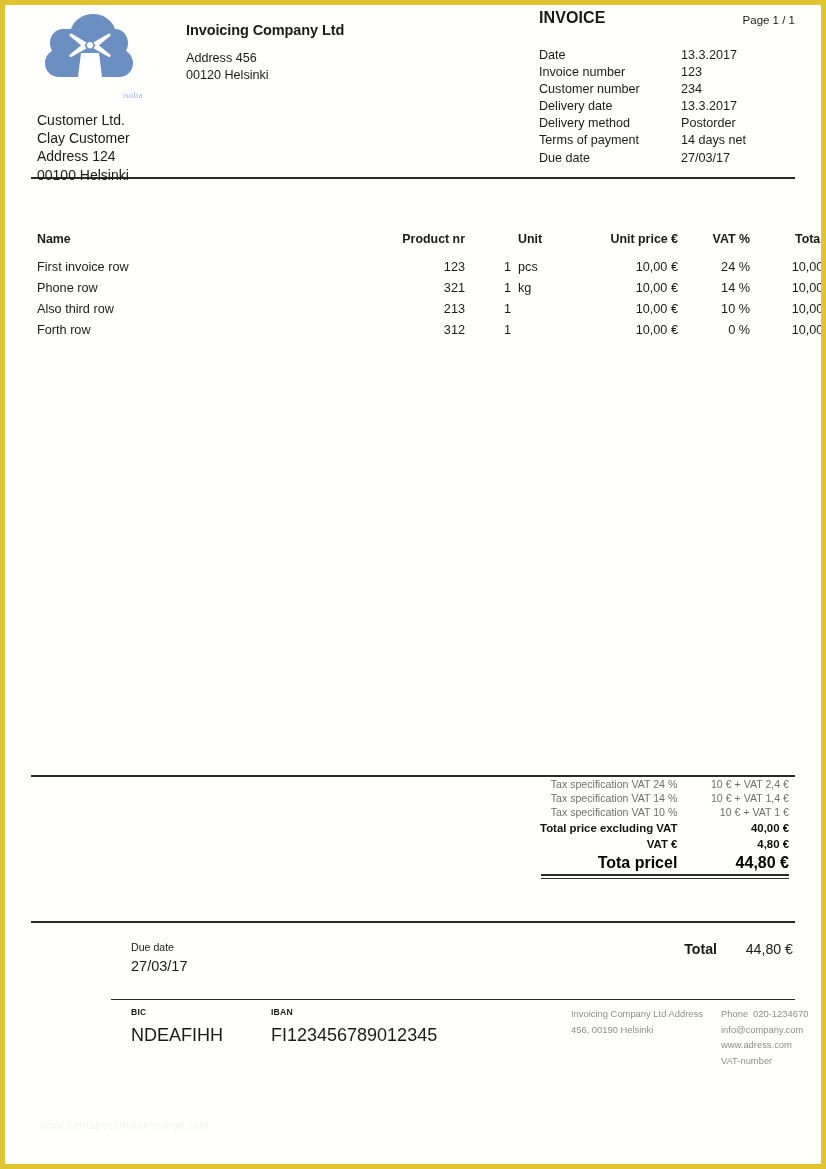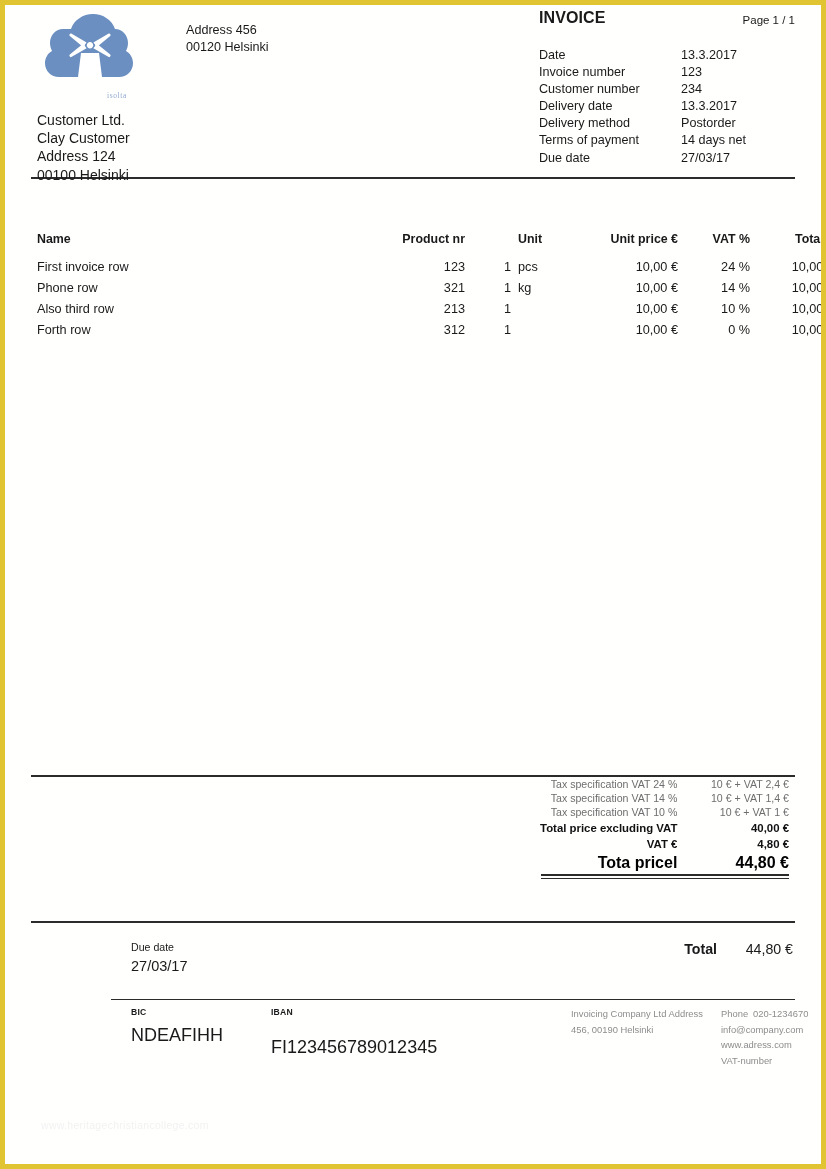--- a/index.html
+++ b/index.html
@@ -36,21 +36,21 @@
   .logo-block {
     position: absolute;
     left: 12px;
     top: 8px;
     width: 120px;
   }
   .logo-mark { display: block; }
   .logo-word {
     display: block;
     margin-top: -4px;
-    margin-left: 64px;
+    margin-left: 80px;
     font-size: 7.5px;
     letter-spacing: .6px;
     color: #8fa8cd;
     font-family: "Liberation Serif", serif;
   }
 
   .company-block {
     position: absolute;
     left: 155px;
     top: 17px;
@@ -245,21 +245,21 @@
     letter-spacing: .2px;
   }
   .bic-label { left: 100px; }
   .iban-label { left: 240px; }
   .bic-value, .iban-value {
     position: absolute;
     top: 25px;
     font-size: 18px;
   }
   .bic-value { left: 100px; }
-  .iban-value { left: 240px; margin-top: 12px; }
+  .iban-value { left: 240px; }
 
   .org-col {
     position: absolute;
     left: 540px;
     top: 6px;
     width: 148px;
     font-size: 9.4px;
     line-height: 15.5px;
     color: #8d8d8d;
   }
@@ -303,20 +303,21 @@
             <path d="M43.6 35.2 28.3 44c-1.3.7-2.6-1.4-1.5-2.4l13.9-11.4c.6 1.9 1.6 3.5 2.9 5z"></path>
             <path d="M50.4 35.2 65.7 44c1.3.7 2.6-1.4 1.5-2.4L53.3 30.2c-.6 1.9-1.6 3.5-2.9 5z"></path>
             <path d="M38 40h18l3 24H35z"></path>
             <rect x="43" y="52" width="8" height="12" rx="1"></rect>
           </g>
         </svg>
         <span class="logo-word">isolta</span>
       </div>
 
       <div class="company-block">
+        <div class="company-name">Invoicing Company Ltd</div>
         <div class="company-addr-line">Address 456</div>
         <div class="company-addr-line">00120 Helsinki</div>
       </div>
 
       <div class="meta-block">
         <div class="meta-top">
           <span class="doc-type">INVOICE</span>
           <span class="page-count">Page 1 / 1</span>
         </div>
         <div class="meta-rows">

